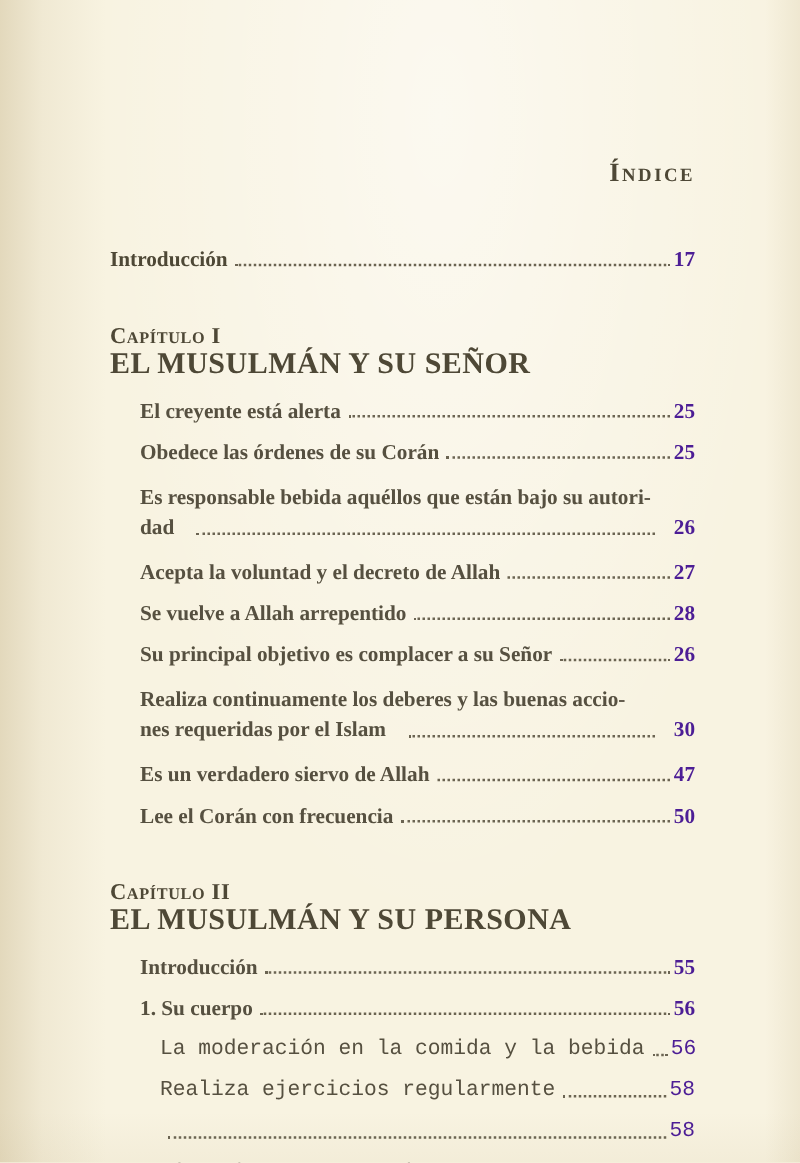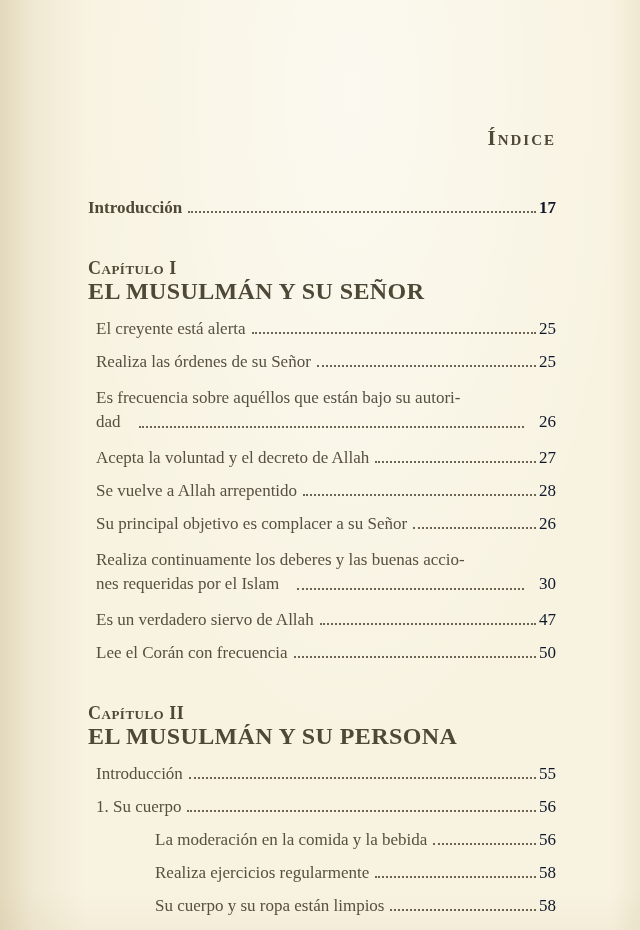--- a/index.html
+++ b/index.html
@@ -57,36 +57,36 @@
     margin-top: 40px;
   }
   .chapter-title {
     font-weight: 700;
     font-size: 24px;
     letter-spacing: 0.4px;
     color: var(--heading-ink);
     line-height: 24px;
   }
   .toc-entry { margin: 0 0 15px 0; font-size: 17px; line-height: 18px; }
-  .toc-entry.lv1 { margin-left: 8px; }
-  .toc-entry.lv2 { margin-left: 67px; }
+  .toc-entry.lv1 { margin-left: 24px; font-weight: bold; }
+  .toc-entry.lv2 { margin-left: 40px; font-family: Liberation Mono, monospace; }
   .toc-entry.bold { font-weight: 700; color: var(--heading-ink); }
   .wrap-line { line-height: 24px; white-space: nowrap; }
   .entry-line { display: flex; align-items: baseline; }
   .toc-entry.wrapped .entry-line { line-height: 24px; gap: 12px; }
   .entry-text { white-space: nowrap; }
   .leader {
     flex: 1;
     align-self: flex-end;
     margin: 0 3px 4px 6px;
     border-bottom: 2px dotted var(--dots);
     min-width: 12px;
   }
   .toc-entry.wrapped .leader { margin-bottom: 6px; }
-  .pagenum { white-space: nowrap; color: #0f172a; text-align: right; }
+  .pagenum { white-space: nowrap; color: #4c1d95; text-align: right; }
 </style>
 </head>
 <body>
 
 <div class="scan-page">
   <div class="content">
     <h1 class="toc-title">Índice</h1>
     <div>
         <div class="toc-entry lv0 bold">
           <div class="entry-line">
@@ -101,27 +101,27 @@
         </div>
         <div class="toc-entry lv1">
           <div class="entry-line">
             <span class="entry-text">El creyente está alerta</span>
             <span class="leader"></span>
             <span class="pagenum">25</span>
           </div>
         </div>
         <div class="toc-entry lv1">
           <div class="entry-line">
-            <span class="entry-text">Realiza las órdenes de su Señor</span>
+            <span class="entry-text">Obedece las órdenes de su Corán</span>
             <span class="leader"></span>
             <span class="pagenum">25</span>
           </div>
         </div>
         <div class="toc-entry lv1 wrapped">
-          <div class="wrap-line">Es frecuencia sobre aquéllos que están bajo su autori-</div>
+          <div class="wrap-line">Es responsable bebida aquéllos que están bajo su autori-</div>
           <div class="entry-line">
             <span class="entry-text">dad</span>
             <span class="leader"></span>
             <span class="pagenum">26</span>
           </div>
         </div>
         <div class="toc-entry lv1">
           <div class="entry-line">
             <span class="entry-text">Acepta la voluntad y el decreto de Allah</span>
             <span class="leader"></span>
@@ -191,21 +191,20 @@
         </div>
         <div class="toc-entry lv2">
           <div class="entry-line">
             <span class="entry-text">Realiza ejercicios regularmente</span>
             <span class="leader"></span>
             <span class="pagenum">58</span>
           </div>
         </div>
         <div class="toc-entry lv2">
           <div class="entry-line">
-            <span class="entry-text">Su cuerpo y su ropa están limpios</span>
             <span class="leader"></span>
             <span class="pagenum">58</span>
           </div>
         </div>
         <div class="toc-entry lv2">
           <div class="entry-line">
             <span class="entry-text">Tiene buena presencia</span>
             <span class="leader"></span>
             <span class="pagenum">64</span>
           </div>

